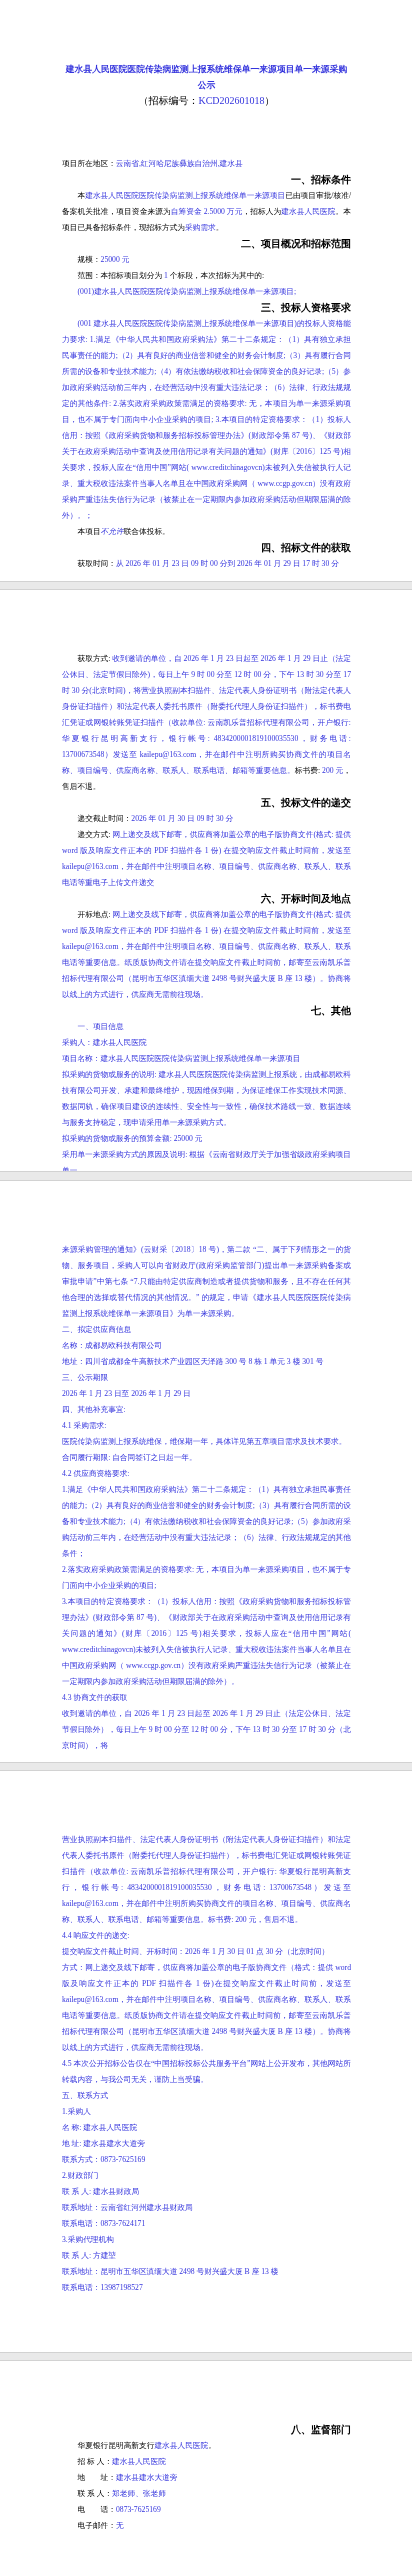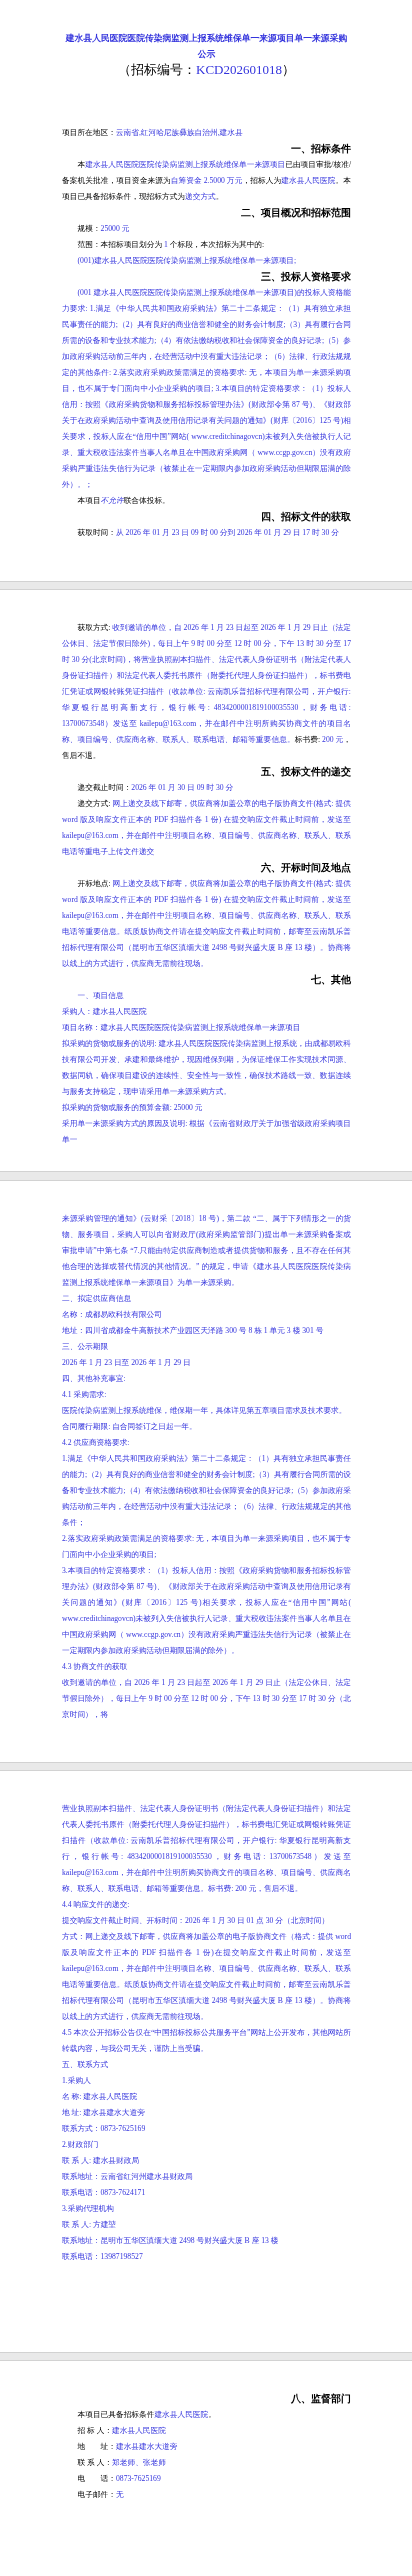--- a/index.html
+++ b/index.html
@@ -1,46 +1,46 @@
 <!DOCTYPE html>
 <html style="font-size:8.2px"><head>
 <meta charset="utf-8">
 <style>
   html,body{margin:0;padding:0;background:#ffffff;}
   .canvas{position:relative;width:412px;height:2954px;overflow:hidden;background:#ffffff;
           font-family:"Liberation Serif","DejaVu Serif",serif;}
   .page{width:412px;height:581px;box-sizing:border-box;background:#ffffff;
-        padding:30px 61px 0 62px;overflow:hidden;}
+        padding:61px 61px 0 62px;overflow:hidden;}
   .sep{width:412px;height:9.3px;box-sizing:border-box;background:#e9e9e9;
        border-top:0.5px solid #d2d2d2;border-bottom:0.5px solid #d2d2d2;}
   .blk{font-size:7.7px;line-height:16px;color:#000;text-align:justify;text-justify:inter-ideograph;}
   .p{text-indent:15.5px;}
   .np{text-indent:0;}
   .h{font-family:Liberation Serif, serif;font-weight:bold;
      font-size:10px;text-indent:0;text-align:right;color:#000;}
   .title{font-family:"Liberation Sans","DejaVu Sans",sans-serif;font-weight:bold;
          font-size:8.8px;text-align:center;text-indent:0;}
-  .sub{text-align:center;text-indent:0;font-size:13px;}
+  .sub{text-align:center;text-indent:0;font-size:10px;}
   .c-k{color:#000000;}
   .c-b{color:#3434dd;}
   .c-bi{color:#3434dd;font-style:italic;}
   .gap62{margin-top:32px;}
   .gap92{margin-top:47px;}
 </style>
 </head>
 <body>
 
 <div class="canvas">
   <div id="pages">
       <div class="page">
         <div class="blk title c-b">建水县人民医院医院传染病监测上报系统维保单一来源项目单一来源采购公示</div>
         <div class="blk sub"><span class="c-k">（招标编号：</span><span class="c-b">KCD202601018</span><span class="c-k">）</span></div>
         <div class="blk p np gap92"><span class="c-k">项目所在地区：</span><span class="c-b">云南省,红河哈尼族彝族自治州,建水县</span></div>
         <div class="blk h">一、招标条件</div>
-        <div class="blk p"><span class="c-k">本</span><span class="c-b">建水县人民医院医院传染病监测上报系统维保单一来源项目</span><span class="c-k">已由项目审批/核准/备案机关批准，项目资金来源为</span><span class="c-b">自筹资金 2.5000 万元</span><span class="c-k">，招标人为</span><span class="c-b">建水县人民医院</span><span class="c-k">。本项目已具备招标条件，现招标方式为</span><span class="c-b">递交方式</span><span class="c-k">。</span></div>
+        <div class="blk p"><span class="c-k">本</span><span class="c-b">建水县人民医院医院传染病监测上报系统维保单一来源项目</span><span class="c-k">已由项目审批/核准/备案机关批准，项目资金来源为</span><span class="c-b">自筹资金 2.5000 万元</span><span class="c-k">，招标人为</span><span class="c-b">建水县人民医院</span><span class="c-k">。本项目已具备招标条件，现招标方式为</span><span class="c-b">采购需求</span><span class="c-k">。</span></div>
         <div class="blk h">二、项目概况和招标范围</div>
         <div class="blk p"><span class="c-k">规模：</span><span class="c-b">25000 元</span></div>
         <div class="blk p"><span class="c-k">范围：本招标项目划分为 </span><span class="c-b">1</span><span class="c-k"> 个标段，本次招标为其中的:</span></div>
         <div class="blk p"><span class="c-b">(001)建水县人民医院医院传染病监测上报系统维保单一来源项目;</span></div>
         <div class="blk h">三、投标人资格要求</div>
         <div class="blk p"><span class="c-b">(001 建水县人民医院医院传染病监测上报系统维保单一来源项目)的投标人资格能力要求: 1.满足《中华人民共和国政府采购法》第二十二条规定：（1）具有独立承担民事责任的能力;（2）具有良好的商业信誉和健全的财务会计制度;（3）具有履行合同所需的设备和专业技术能力;（4）有依法缴纳税收和社会保障资金的良好记录;（5）参加政府采购活动前三年内，在经营活动中没有重大违法记录；（6）法律、行政法规规定的其他条件: 2.落实政府采购政策需满足的资格要求: 无，本项目为单一来源采购项目，也不属于专门面向中小企业采购的项目; 3.本项目的特定资格要求：（1）投标人信用：按照《政府采购货物和服务招标投标管理办法》(财政部令第 87 号)、《财政部关于在政府采购活动中查询及使用信用记录有关问题的通知》(财库〔2016〕125 号)相关要求，投标人应在“信用中国”网站( www.creditchinagovcn)未被列入失信被执行人记录、重大税收违法案件当事人名单且在中国政府采购网（ www.ccgp.gov.cn）没有政府采购严重违法失信行为记录（被禁止在一定期限内参加政府采购活动但期限届满的除外）。；</span></div>
         <div class="blk p"><span class="c-k">本项目</span><span class="c-bi">不允许</span><span class="c-k">联合体投标。</span></div>
         <div class="blk h">四、招标文件的获取</div>
         <div class="blk p"><span class="c-k">获取时间：</span><span class="c-b">从 2026 年 01 月 23 日 09 时 00 分到 2026 年 01 月 29 日 17 时 30 分</span></div>
       </div>
@@ -96,21 +96,21 @@
         <div class="blk p np"><span class="c-b">联系地址：云南省红河州建水县财政局</span></div>
         <div class="blk p np"><span class="c-b">联系电话：0873-7624171</span></div>
         <div class="blk p np"><span class="c-b">3.采购代理机构</span></div>
         <div class="blk p np"><span class="c-b">联 系 人: 方建堃</span></div>
         <div class="blk p np"><span class="c-b">联系地址：昆明市五华区滇缅大道 2498 号财兴盛大厦 B 座 13 楼</span></div>
         <div class="blk p np"><span class="c-b">联系电话：13987198527</span></div>
       </div>
       <div class="sep"></div>
       <div class="page">
         <div class="blk h">八、监督部门</div>
-        <div class="blk p"><span class="c-k">本项目已具备招标条件</span><span class="c-b">建水县人民医院</span><span class="c-k">。</span></div>
+        <div class="blk p"><span class="c-k">华夏银行昆明高新支行</span><span class="c-b">建水县人民医院</span><span class="c-k">。</span></div>
         <div class="blk p"><span class="c-k">招 标 人：</span><span class="c-b">建水县人民医院</span></div>
         <div class="blk p"><span class="c-k">地　　址：</span><span class="c-b">建水县建水大道旁</span></div>
         <div class="blk p"><span class="c-k">联 系 人：</span><span class="c-b">郑老师、张老师</span></div>
         <div class="blk p"><span class="c-k">电　　话：</span><span class="c-b">0873-7625169</span></div>
         <div class="blk p"><span class="c-k">电子邮件：</span><span class="c-b">无</span></div>
         <div class="blk p gap62"></div>
       </div>
     </div>
 
 </div>

